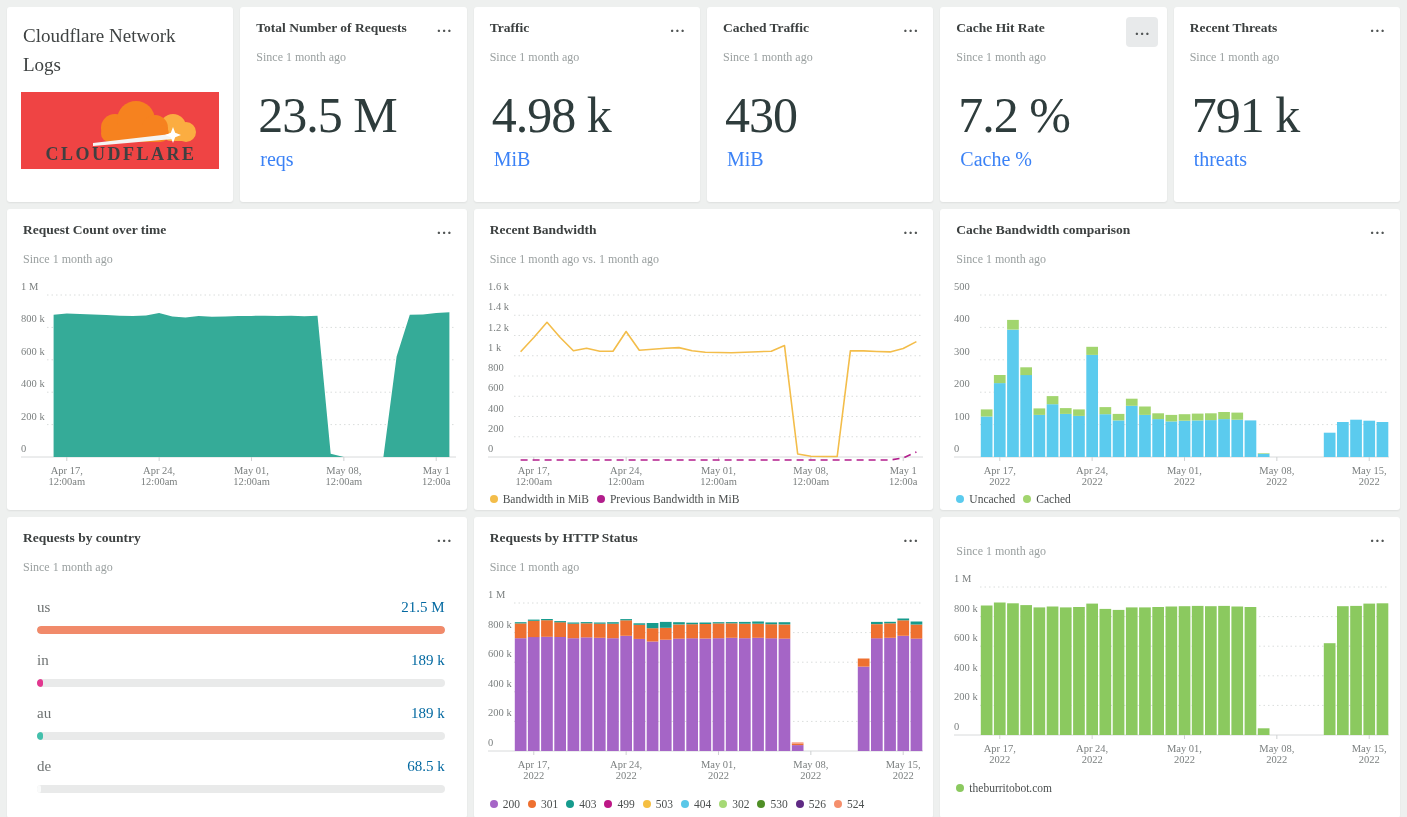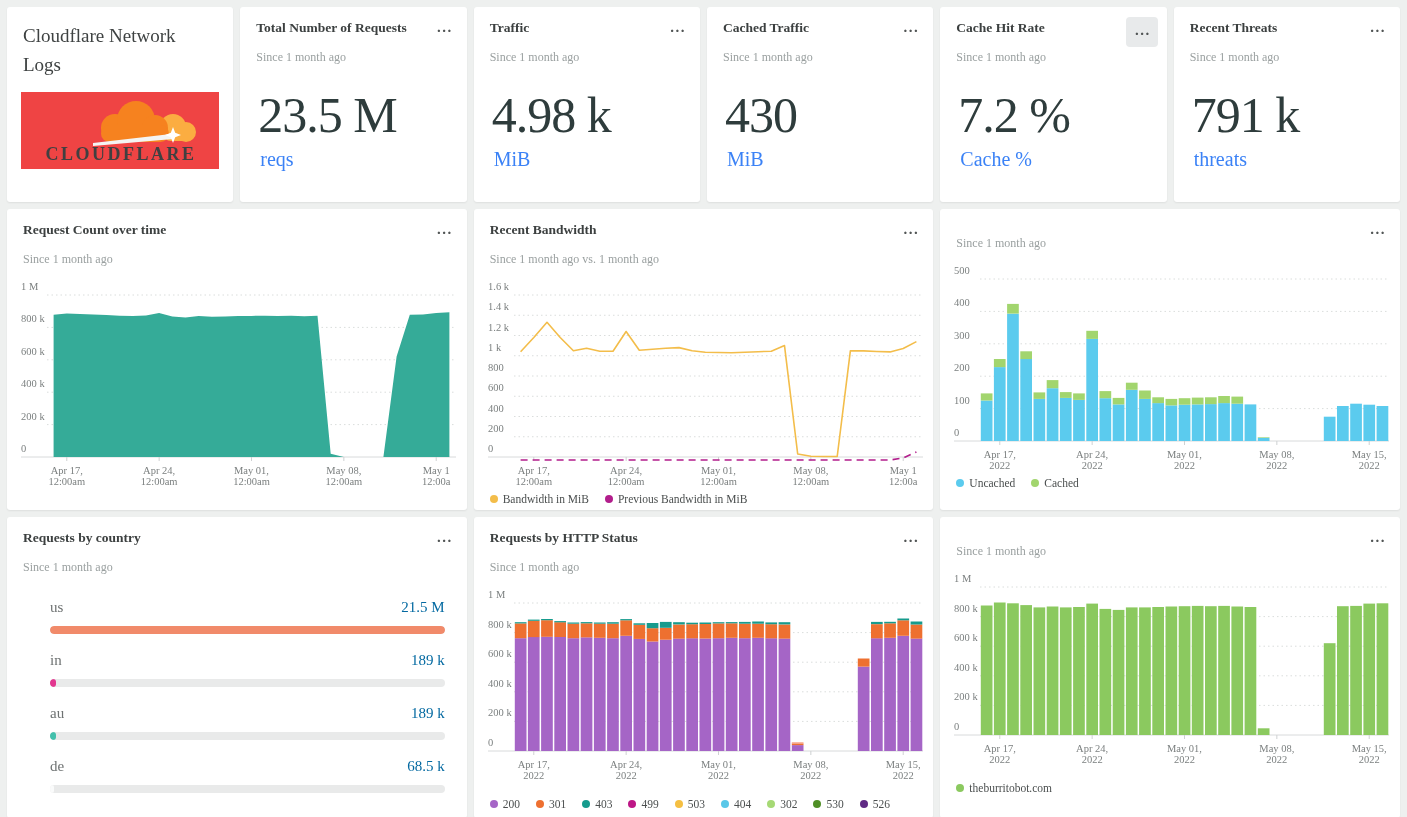--- a/index.html
+++ b/index.html
@@ -22,25 +22,25 @@
   .brand-title { padding:15px 16px 0 16px; font-size:19px; color:#3e4242; line-height:1.5; }
   .logo-wrap { margin:13px 14px 0 14px; height:77px; background:#ef4444;
     display:flex; align-items:center; justify-content:flex-end; }
   
   .stat-num { margin:24px 0 0 18px; font-size:50px; color:#2e3c3c; line-height:1.05;
     letter-spacing:-1px; white-space:nowrap; }
   .stat-unit { margin:6px 0 0 20px; font-size:20px; color:#3b82f6; }
   
   svg.chart { display:block; margin-top:6px; }
   text.ax { font-size:10.5px; fill:#7c8080; }
-  .legend { display:flex; gap:16px; padding:2px 16px 0 16px; align-items:center; flex-wrap:wrap; }
+  .legend { display:flex; gap:8px; padding:2px 16px 0 16px; align-items:center; flex-wrap:wrap; }
   .legend-item { display:flex; align-items:center; gap:5px; font-size:11.5px; color:#4b4f4f; }
   .legend-dot { width:8px; height:8px; border-radius:50%; display:inline-block; }
   
-  .c-rows { padding:24px 22px 0 22px;margin-left:21px; }
+  .c-rows { padding:24px 22px 0 30px; }
   .c-row { margin-bottom:18px; }
   .c-line { display:flex; justify-content:space-between; font-size:15px; color:#6e7272; }
   .c-val { color:#0369a1; }
   .c-track { margin-top:10px; height:8px; background:#e9eaea; border-radius:4px; overflow:hidden; }
   .c-fill { height:8px; border-radius:4px; min-width:4px; }
 </style>
 </head>
 <body>
 
 <div class="grid">
@@ -201,20 +201,21 @@
         </span>
         <span class="legend-item">
           <span class="legend-dot" style="background: rgb(178, 30, 140);"></span>
           <span>Previous Bandwidth in MiB</span>
         </span>
       </div>
   </div>
 
   <div class="card span2">
     <div class="panel-head">
+      <div class="p-title">Cache Bandwidth comparison</div>
       <div class="p-sub">Since 1 month ago</div>
     </div>
     <div class="menu-btn">...</div>
     <svg class="chart" width="459" height="218">
         <text x="14" y="17" class="ax">500</text>
         <line x1="40" y1="22" x2="449" y2="22" stroke="#dadddc" stroke-width="1" stroke-dasharray="1.5 3"></line>
         <text x="14" y="49.4" class="ax">400</text>
         <line x1="40" y1="54.4" x2="449" y2="54.4" stroke="#dadddc" stroke-width="1" stroke-dasharray="1.5 3"></line>
         <text x="14" y="81.8" class="ax">300</text>
         <line x1="40" y1="86.8" x2="449" y2="86.8" stroke="#dadddc" stroke-width="1" stroke-dasharray="1.5 3"></line>

